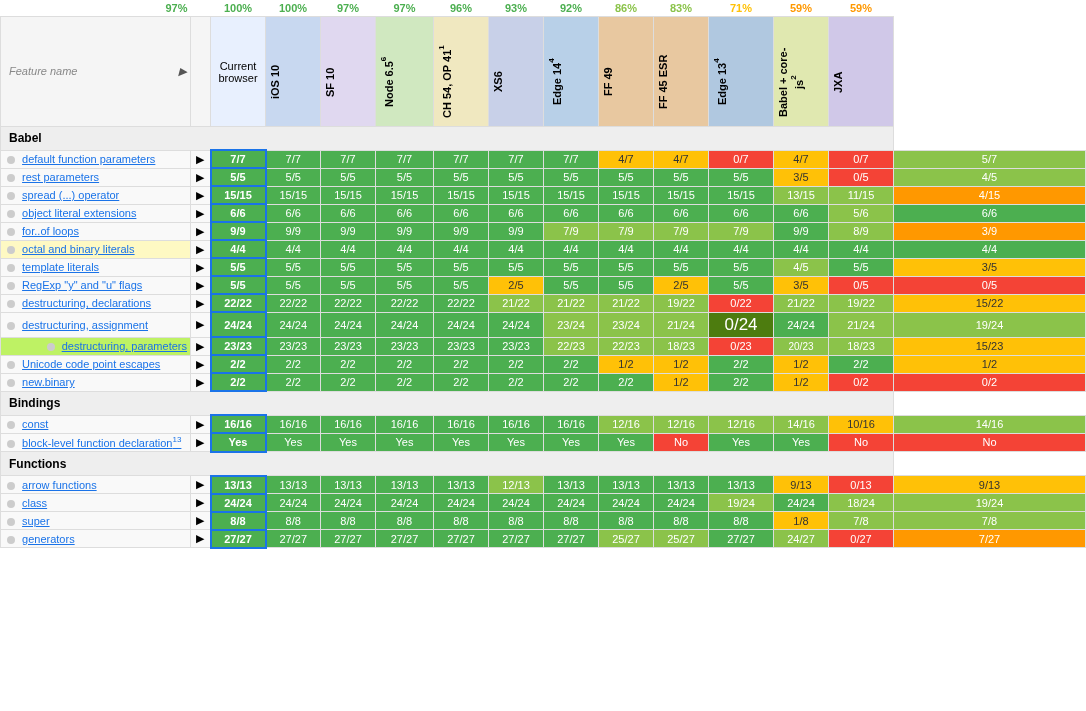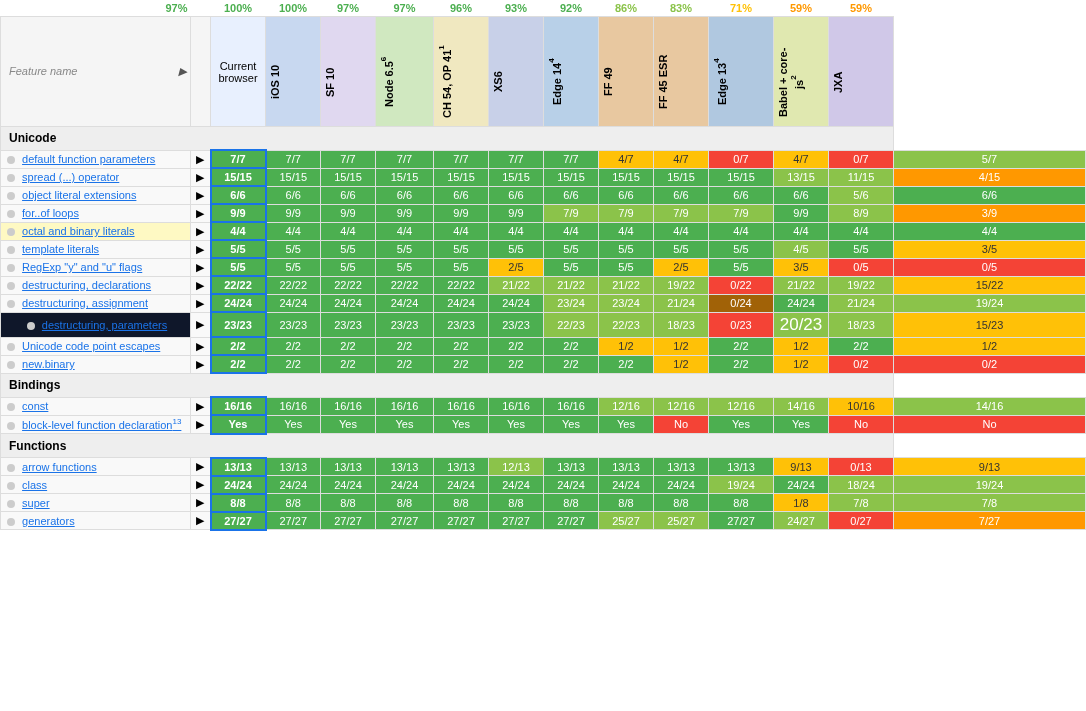--- a/index.html
+++ b/index.html
@@ -96,41 +96,61 @@
         <th style="background:#e0e8b0; vertical-align:bottom; padding-bottom:4px;">
           <div style="writing-mode:vertical-rl; transform:rotate(180deg); height:80px; font-size:11px;">Babel + core-js<sup>2</sup></div>
         </th>
         <th style="background:#d0c8e8; vertical-align:bottom; padding-bottom:4px;">
           <div style="writing-mode:vertical-rl; transform:rotate(180deg); height:80px; font-size:11px;">JXA</div>
         </th>
       </tr>
     </thead>
     <tbody id="table-body">
     <tr>
-          <td colspan="14" style="background:#eeeeee;font-weight:bold;text-align:left;padding:4px 8px;font-size:12px;">Unicode</td>
+          <td colspan="14" style="background:#eeeeee;font-weight:bold;text-align:left;padding:4px 8px;font-size:12px;">Babel</td>
         </tr>
         <tr>
           <td style="text-align:left;padding-left:6px;background:#f9f9f9;">
       <span class="dot"></span>
       <a class="feature-name">default function parameters</a>
     </td>
           <td style="text-align:center;background:#f9f9f9;cursor:pointer;">▶</td>
           <td style="background:#4CAF50;color:white;border:2px solid #1a73e8;font-weight:bold;font-size:11px;">7/7</td>
           <td style="background:#4CAF50;color:white;font-size:11px;">7/7</td>
           <td style="background:#4CAF50;color:white;font-size:11px;">7/7</td>
           <td style="background:#4CAF50;color:white;font-size:11px;">7/7</td>
           <td style="background:#4CAF50;color:white;font-size:11px;">7/7</td>
           <td style="background:#4CAF50;color:white;font-size:11px;">7/7</td>
           <td style="background:#4CAF50;color:white;font-size:11px;">7/7</td>
           <td style="background:#FFC107;color:#333;font-size:11px;">4/7</td>
           <td style="background:#FFC107;color:#333;font-size:11px;">4/7</td>
           <td style="background:#f44336;color:white;font-size:11px;">0/7</td>
           <td style="background:#FFC107;color:#333;font-size:11px;">4/7</td>
           <td style="background:#f44336;color:white;font-size:11px;">0/7</td>
           <td style="background:#8BC34A;color:white;font-size:11px;">5/7</td>
+        </tr>
+        <tr>
+          <td style="text-align:left;padding-left:6px;background:#f9f9f9;">
+      <span class="dot"></span>
+      <a class="feature-name">rest parameters</a>
+    </td>
+          <td style="text-align:center;background:#f9f9f9;cursor:pointer;">▶</td>
+          <td style="background:#4CAF50;color:white;border:2px solid #1a73e8;font-weight:bold;font-size:11px;">5/5</td>
+          <td style="background:#4CAF50;color:white;font-size:11px;">5/5</td>
+          <td style="background:#4CAF50;color:white;font-size:11px;">5/5</td>
+          <td style="background:#4CAF50;color:white;font-size:11px;">5/5</td>
+          <td style="background:#4CAF50;color:white;font-size:11px;">5/5</td>
+          <td style="background:#4CAF50;color:white;font-size:11px;">5/5</td>
+          <td style="background:#4CAF50;color:white;font-size:11px;">5/5</td>
+          <td style="background:#4CAF50;color:white;font-size:11px;">5/5</td>
+          <td style="background:#4CAF50;color:white;font-size:11px;">5/5</td>
+          <td style="background:#4CAF50;color:white;font-size:11px;">5/5</td>
+          <td style="background:#FFC107;color:#333;font-size:11px;">3/5</td>
+          <td style="background:#f44336;color:white;font-size:11px;">0/5</td>
+          <td style="background:#8BC34A;color:white;font-size:11px;">4/5</td>
         </tr>
         <tr>
           <td style="text-align:left;padding-left:6px;background:#f9f9f9;">
       <span class="dot"></span>
       <a class="feature-name">spread (...) operator</a>
     </td>
           <td style="text-align:center;background:#f9f9f9;cursor:pointer;">▶</td>
           <td style="background:#4CAF50;color:white;border:2px solid #1a73e8;font-weight:bold;font-size:11px;">15/15</td>
           <td style="background:#4CAF50;color:white;font-size:11px;">15/15</td>
           <td style="background:#4CAF50;color:white;font-size:11px;">15/15</td>
@@ -273,42 +293,42 @@
           <td style="text-align:center;background:#f9f9f9;cursor:pointer;">▶</td>
           <td style="background:#4CAF50;color:white;border:2px solid #1a73e8;font-weight:bold;font-size:11px;">24/24</td>
           <td style="background:#4CAF50;color:white;font-size:11px;">24/24</td>
           <td style="background:#4CAF50;color:white;font-size:11px;">24/24</td>
           <td style="background:#4CAF50;color:white;font-size:11px;">24/24</td>
           <td style="background:#4CAF50;color:white;font-size:11px;">24/24</td>
           <td style="background:#4CAF50;color:white;font-size:11px;">24/24</td>
           <td style="background:#8BC34A;color:white;font-size:11px;">23/24</td>
           <td style="background:#8BC34A;color:white;font-size:11px;">23/24</td>
           <td style="background:#8BC34A;color:white;font-size:11px;">21/24</td>
-          <td style="background:#a16207;color:white;font-size:11px;text-align:center;">0/24</td>
+          <td style="background:#4d7c0f;color:white;font-size:17px;text-align:center;">0/24</td>
           <td style="background:#4CAF50;color:white;font-size:11px;">24/24</td>
           <td style="background:#8BC34A;color:white;font-size:11px;">21/24</td>
           <td style="background:#8BC34A;color:white;font-size:11px;">19/24</td>
         </tr>
         <tr>
-          <td style="text-align:center;padding-left:6px;background:#0f172a;margin-left:10px;">
+          <td style="text-align:right;padding-left:6px;background:#bef264;margin-left:10px;">
       <span class="dot"></span>
       <a class="feature-name">destructuring, parameters</a>
     </td>
           <td style="text-align:center;background:#f9f9f9;cursor:pointer;">▶</td>
           <td style="background:#4CAF50;color:white;border:2px solid #1a73e8;font-weight:bold;font-size:11px;">23/23</td>
           <td style="background:#4CAF50;color:white;font-size:11px;">23/23</td>
           <td style="background:#4CAF50;color:white;font-size:11px;">23/23</td>
           <td style="background:#4CAF50;color:white;font-size:11px;">23/23</td>
           <td style="background:#4CAF50;color:white;font-size:11px;">23/23</td>
           <td style="background:#4CAF50;color:white;font-size:11px;">23/23</td>
           <td style="background:#8BC34A;color:white;font-size:11px;">22/23</td>
           <td style="background:#8BC34A;color:white;font-size:11px;">22/23</td>
           <td style="background:#8BC34A;color:white;font-size:11px;">18/23</td>
           <td style="background:#f44336;color:white;font-size:11px;">0/23</td>
-          <td style="background:#8BC34A;color:white;font-size:17px;">20/23</td>
+          <td style="background:#8BC34A;color:white;font-size:10px;">20/23</td>
           <td style="background:#8BC34A;color:white;font-size:11px;">18/23</td>
           <td style="background:#FFC107;color:#333;font-size:11px;">15/23</td>
         </tr>
         <tr>
           <td style="text-align:left;padding-left:6px;background:#f9f9f9;">
       <span class="dot"></span>
       <a class="feature-name">Unicode code point escapes</a>
     </td>
           <td style="text-align:center;background:#f9f9f9;cursor:pointer;">▶</td>
           <td style="background:#4CAF50;color:white;border:2px solid #1a73e8;font-weight:bold;font-size:11px;">2/2</td>

